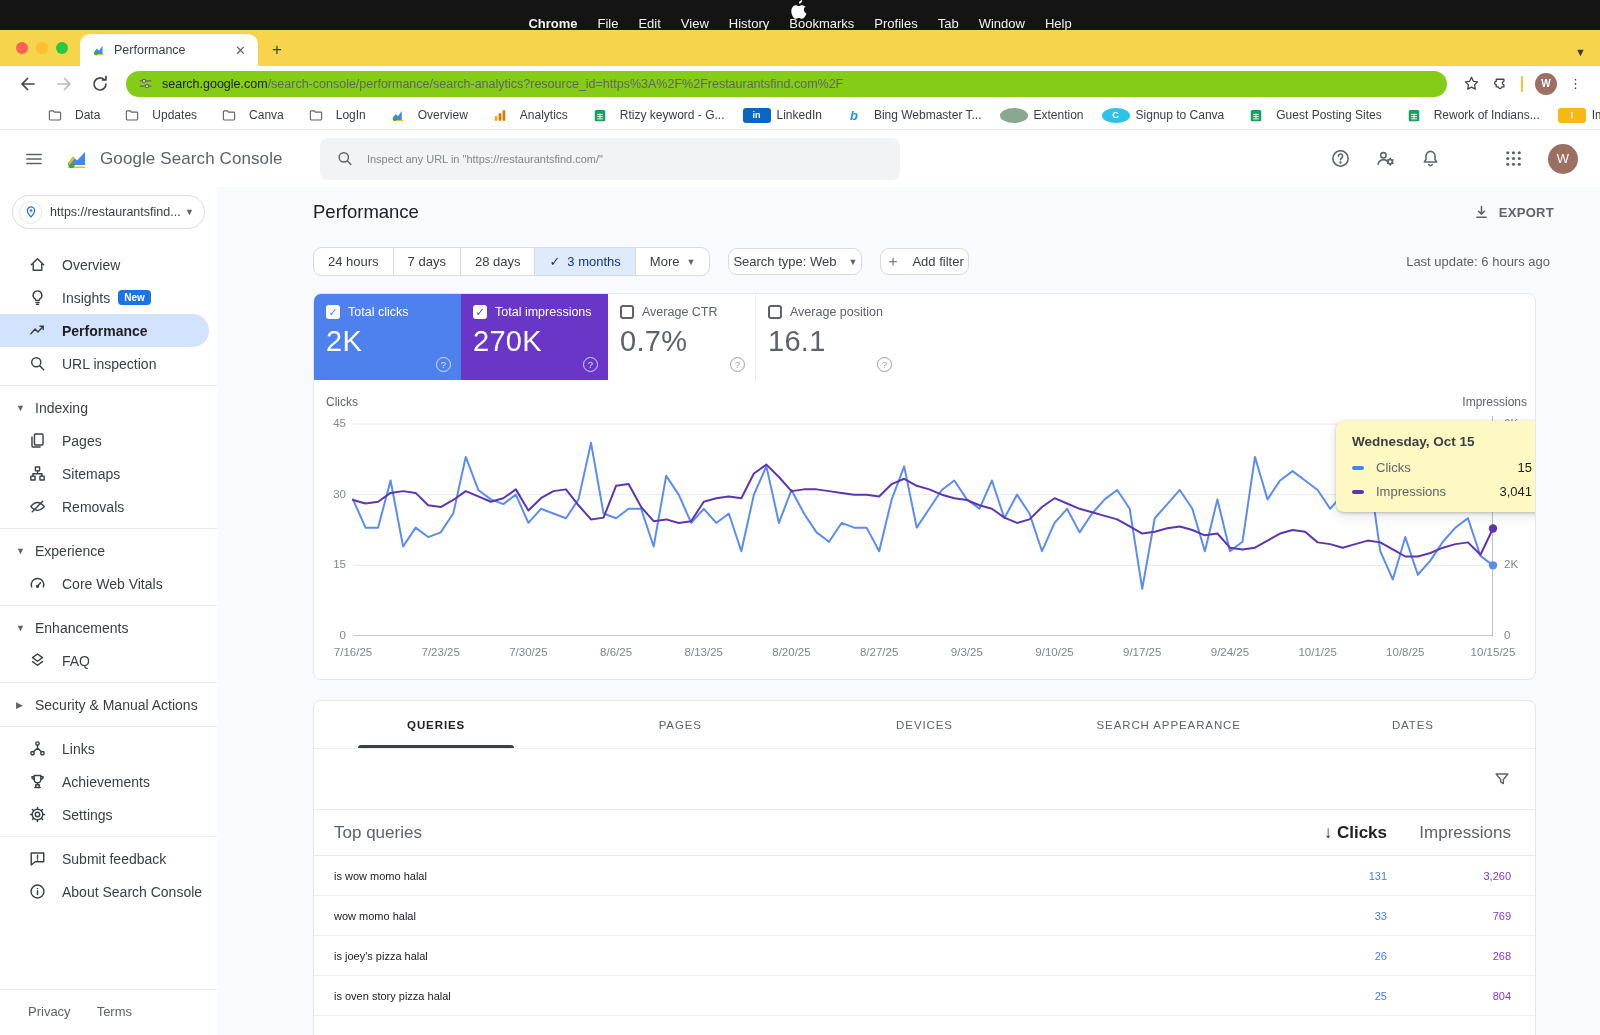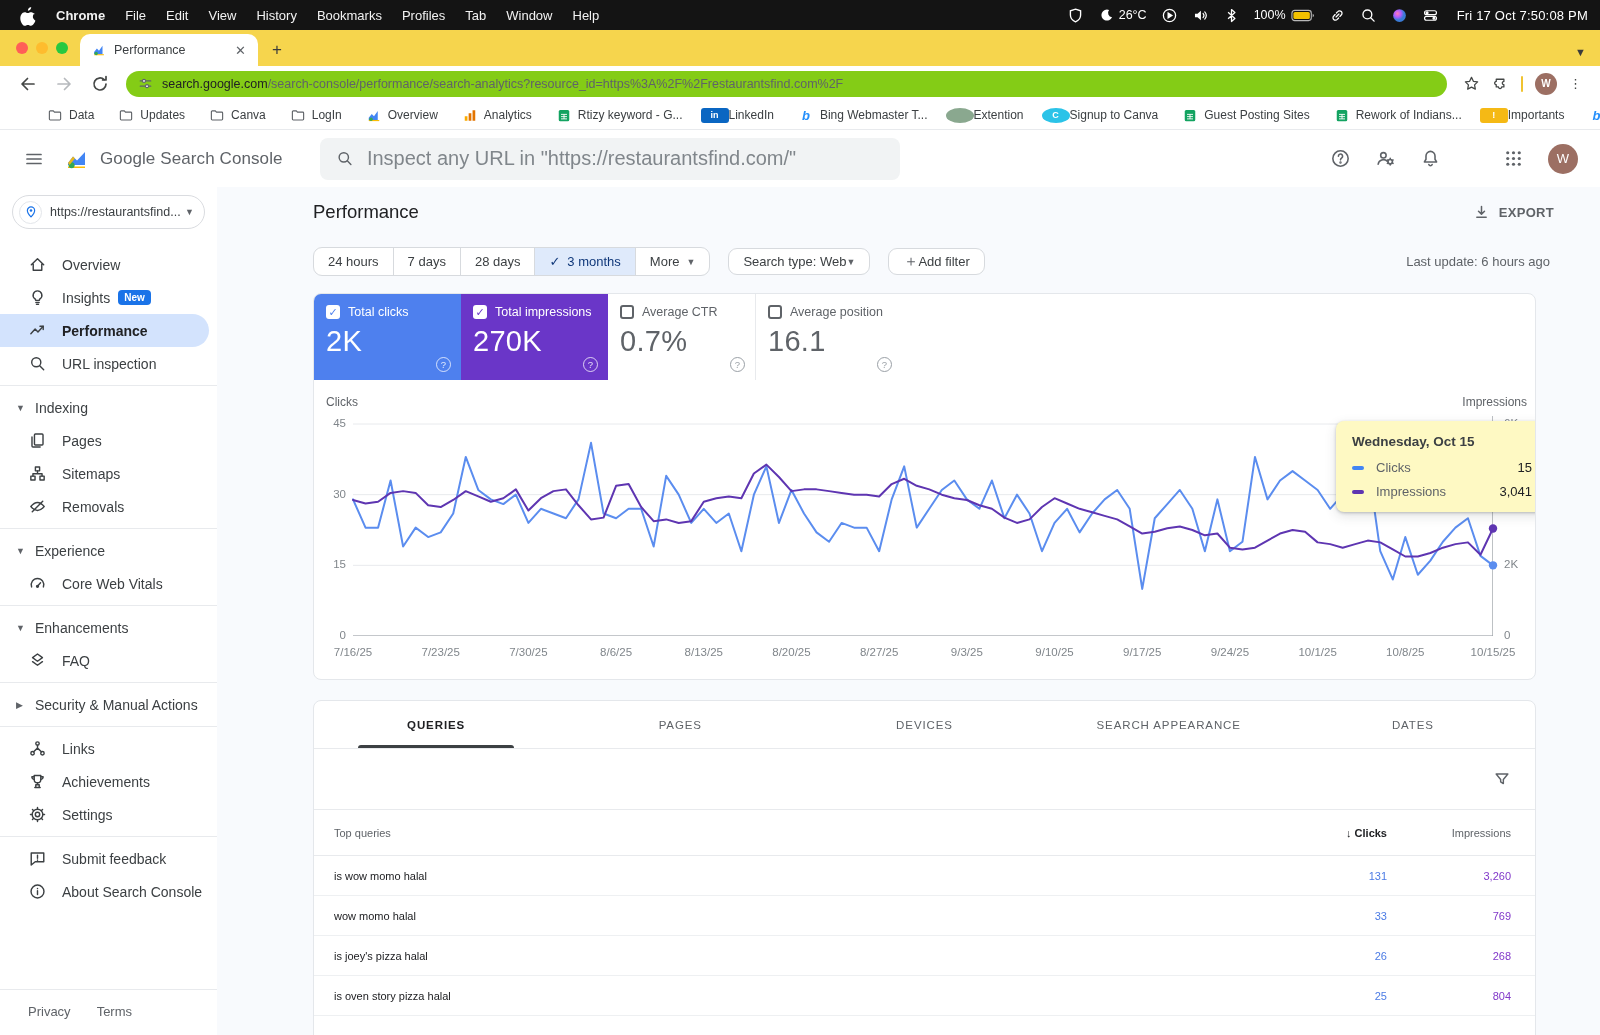--- a/index.html
+++ b/index.html
@@ -2,21 +2,21 @@
 <html><head>
 <meta charset="utf-8">
 <style>
 * { margin:0; padding:0; box-sizing:border-box; }
 html,body { width:1600px; height:1035px; overflow:hidden; background:#f8fafd;
   font-family:"Liberation Sans","DejaVu Sans",sans-serif; }
 #screen { position:relative; width:1600px; height:1035px; }
 
 
 .menubar { position:absolute; top:0; left:0; width:100%; height:30px; background:#141414;
-  display:flex; align-items:center; color:#fff; font-size:13px; padding:0 12px; }
+  display:flex; align-items:center; color:#fff; font-size:13px; padding:0 12px;flex-direction:column; }
 .menubar .apple { width:16px; height:16px; margin:0 10px 0 8px; }
 .menubar .mitem { padding:0 10px; color:#f2f2f2; }
 .menubar .mitem.bold { font-weight:bold; }
 .mb-right { margin-left:auto; display:flex; align-items:center; gap:14px; }
 .mb-ic { width:17px; height:17px; display:inline-flex; }
 .mb-ic svg { width:100%; height:100%; }
 .mb-txt { font-size:12.5px; }
 .mb-clock { font-size:13px; margin-left:4px; letter-spacing:.2px; }
 .batt { display:flex; align-items:center; gap:5px; }
 
@@ -45,34 +45,34 @@
 .tb-ic { width:17px; height:17px; color:#444746; }
 .tb-ic svg{width:100%;height:100%;}
 .tb-sep { width:2px; height:16px; background:#f0c330; border-radius:1px; }
 .tb-avatar { width:22px; height:22px; border-radius:50%; background:#9c6f63; color:#fff; font-size:10px; display:flex; align-items:center; justify-content:center; font-weight:bold; }
 .dots { color:#444746; font-size:13px; letter-spacing:0; }
 
 
 .bookmarks { position:absolute; top:101px; left:0; width:100%; height:29px; background:#fff; border-bottom:1px solid #e8eaed; display:flex; align-items:center; padding:0 10px; font-size:12px; color:#3c4043; }
 .bm-apps { width:15px; height:15px; color:#5f6368; margin:0 6px; }
 .bm-sep { width:1px; height:16px; background:#f0c330; margin:0 8px 0 2px; }
-.bm { display:flex; align-items:center; padding:0 9px; white-space:nowrap; }
+.bm { display:flex; align-items:center; gap:6px; padding:0 9px; white-space:nowrap; }
 .fav16 { width:28px; height:15px; display:inline-flex; align-items:center; justify-content:center; border-radius:3px; font-size:9px; font-weight:bold; flex:none; }
 .fav16 svg { width:100%; height:100%; }
 
 
 .gsc-header { position:absolute; top:130px; left:0; width:100%; height:57px; background:#fff; display:flex; align-items:center; }
 .hamburger { width:20px; height:20px; color:#5f6368; margin:0 20px 0 24px; }
 .hamburger svg{width:100%;height:100%;}
 .gsc-logo { width:26px; height:26px; margin-right:10px; }
 .gsc-name { font-size:17px; color:#5f6368; letter-spacing:.1px; }
 .gsc-search { position:absolute; left:320px; width:580px; height:42px; background:#f1f3f4; border-radius:8px; display:flex; align-items:center; padding:0 16px; }
 .gsc-search .mag { width:19px; height:19px; color:#5f6368; margin-right:13px; }
 .gsc-search .mag svg{width:100%;height:100%;}
-.gsc-search input { border:none; background:transparent; outline:none; font-size:20px; color:#1d4ed8; width:100%; font-family:inherit; }
+.gsc-search input { border:none; background:transparent; outline:none; font-size:11px; color:#1d4ed8; width:100%; font-family:inherit; }
 .gsc-search input::placeholder { color:#80868b; }
 .hdr-right { margin-left:auto; display:flex; align-items:center; gap:24px; padding-right:22px; }
 .hdr-ic { width:21px; height:21px; color:#5f6368; }
 .hdr-ic svg{width:100%;height:100%;}
 .hdr-gap { width:14px; }
 .gsc-avatar { width:30px; height:30px; border-radius:50%; background:#9c6f63; color:#fff; font-size:13px; display:flex; align-items:center; justify-content:center; }
 
 
 .content { position:absolute; top:187px; left:0; right:0; bottom:0; display:flex; }
 .sidebar { width:217px; background:#fff; position:relative; flex:none; }
@@ -98,21 +98,21 @@
 .page-title { font-size:18.5px; color:#202124; }
 .export-btn { margin-left:auto; display:flex; align-items:center; gap:9px; color:#5f6368; font-size:13px; font-weight:bold; letter-spacing:.3px; }
 .export-btn svg { width:17px; height:17px; }
 
 .filter-row { position:absolute; left:96px; top:60px; width:1237px; display:flex; align-items:center; font-size:13px; color:#3c4043; }
 .seg { display:flex; border:1px solid #d7dade; border-radius:9px; overflow:hidden; background:#fff; }
 .seg-btn { padding:0 14px; height:27px; display:flex; align-items:center; gap:7px; border-left:1px solid #d7dade; }
 .seg-btn:first-child { border-left:none; }
 .seg-btn.sel { background:#dfeafb; color:#10387a; }
 .seg-btn .caret { font-size:9px; color:#5f6368; }
-.pill-btn { margin-left:18px; padding:0 14px; height:27px; border:1px solid #d7dade; border-radius:9px; background:#fff; display:flex; align-items:center; gap:0; }
+.pill-btn { margin-left:18px; padding:0 4px; height:27px; border:1px solid #d7dade; border-radius:9px; background:#fff; display:flex; align-items:center; gap:12px; }
 .pill-btn .plus { font-size:15px; color:#5f6368; }
 .last-update { margin-left:auto; color:#5f6368; font-size:13px; }
 
 .panel { position:absolute; background:#fff; border:1px solid #e4e7eb; border-radius:8px; }
 .panel-chart { left:96px; top:106px; width:1223px; height:387px; overflow:hidden; }
 .cards { display:flex; }
 .card { width:147px; height:86px; padding:11px 12px; position:relative; }
 .card .c-top { display:flex; align-items:center; gap:8px; font-size:12.5px; }
 .card .cbx { width:14px; height:14px; border-radius:3px; display:flex; align-items:center; justify-content:center; font-size:11px; font-weight:bold; flex:none; }
 .card .c-val { font-size:29px; margin-top:6px; letter-spacing:.3px; }
@@ -139,21 +139,21 @@
 .tt-dash { width:12px; height:4px; border-radius:2px; margin-right:12px; flex:none; }
 .tt-val { margin-left:auto; color:#202124; }
 
 .panel-table { left:96px; top:513px; width:1223px; height:560px; border-radius:8px 8px 0 0; }
 .tabs-row { height:48px; display:flex; border-bottom:1px solid #e8eaed; }
 .tabx { flex:1; display:flex; align-items:center; justify-content:center; font-size:11.5px; letter-spacing:.9px; color:#5f6368; position:relative; }
 .tabx.active { color:#202124; font-weight:bold; }
 .tabx.active::after { content:""; position:absolute; left:18%; right:18%; bottom:0; height:3px; background:#3c4043; border-radius:3px 3px 0 0; }
 .funnel-row { height:61px; display:flex; align-items:center; justify-content:flex-end; padding-right:24px; border-bottom:1px solid #e8eaed; }
 .funnel-row svg { width:18px; height:18px; color:#5f6368; }
-.thead { height:46px; display:flex; align-items:center; border-bottom:1px solid #e8eaed; font-size:11px; color:#5f6368; padding:0 24px 0 20px; }
+.thead { height:46px; display:flex; align-items:center; border-bottom:1px solid #e8eaed; font-size:17px; color:#5f6368; padding:0 24px 0 20px; }
 .th-q { flex:1; }
 .th-clicks { width:110px; text-align:right; color:#202124; font-weight:bold; }
 .th-imp { width:124px; text-align:right; }
 .trow { height:40px; display:flex; align-items:center; border-bottom:1px solid #eef0f2; padding:0 24px 0 20px; font-size:11px; }
 .td-q { flex:1; color:#202124; }
 .td-clicks { width:110px; text-align:right; color:#4b7be5; }
 .td-imp { width:124px; text-align:right; color:#8138c9; }
 </style>
 </head>
 <body>

